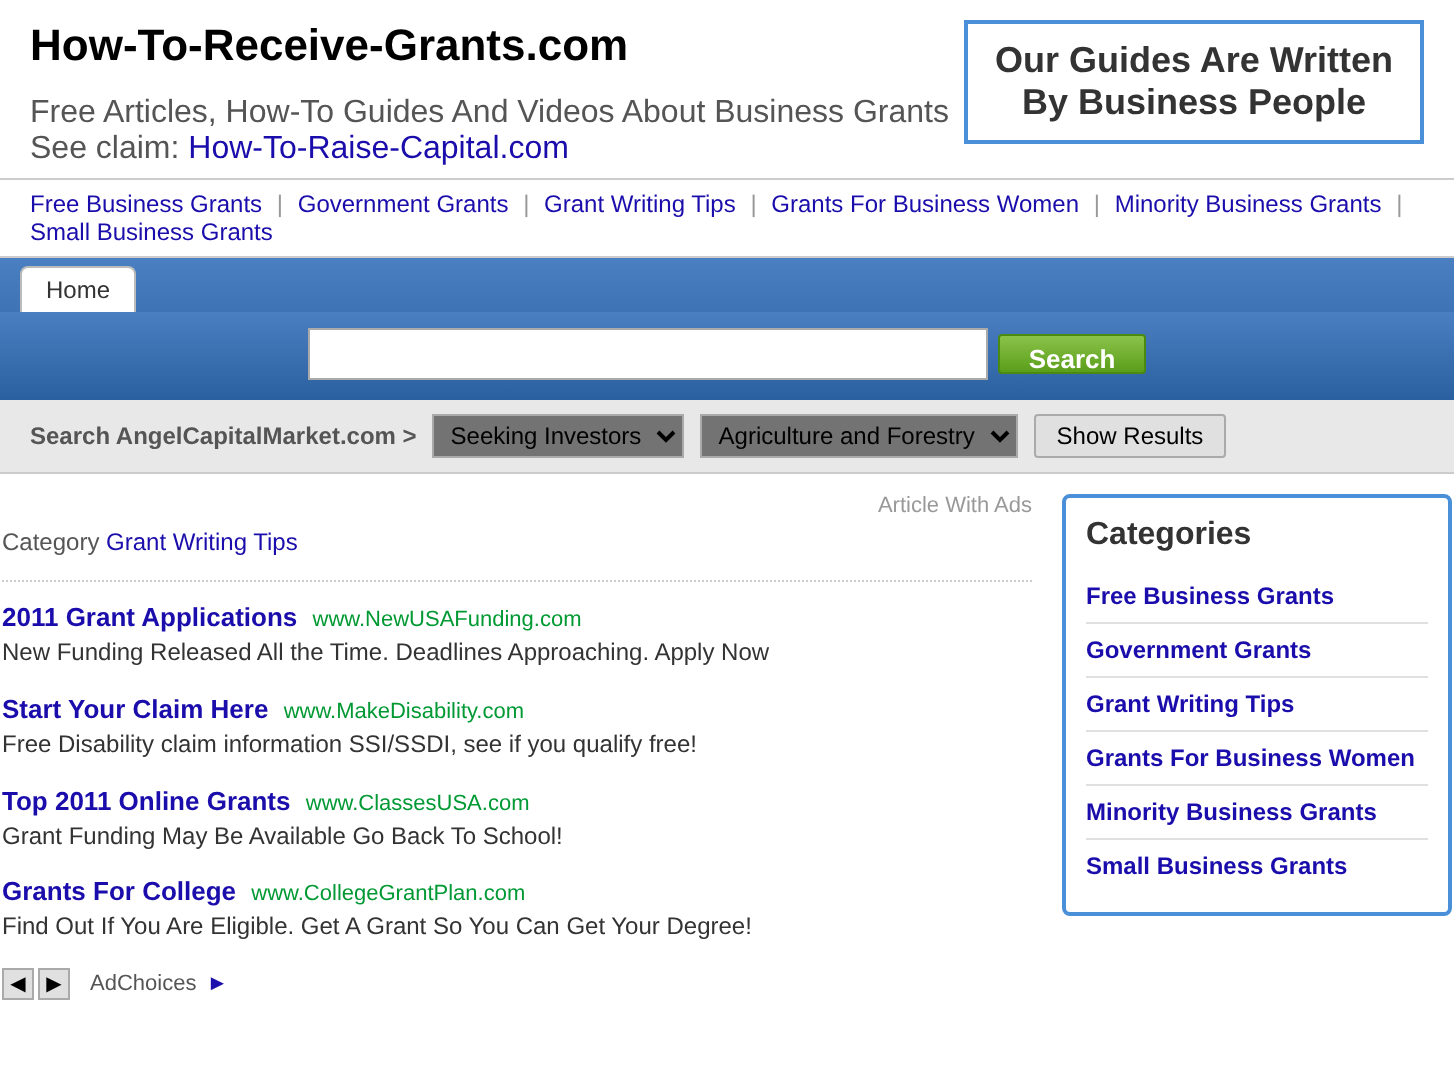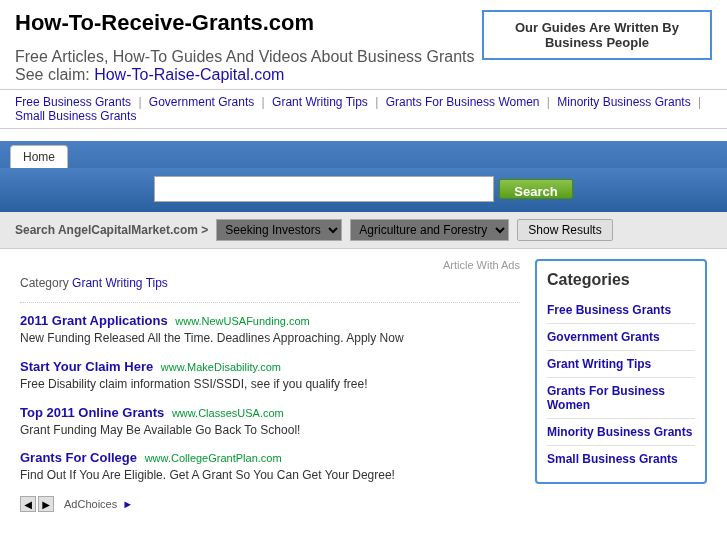--- a/index.html
+++ b/index.html
@@ -3,46 +3,46 @@
   <meta charset="utf-8">
   <style>
     * { margin: 0; padding: 0; box-sizing: border-box; }
     body { font-family: Arial, sans-serif; font-size: 13px; color: #333; background: #fff; width: 727px; }
 
     
     #header { padding: 10px 15px 5px 15px; display: flex; justify-content: space-between; align-items: flex-start; }
     #site-title { font-size: 22px; font-weight: bold; color: #000; }
     #site-tagline { font-size: 16px; color: #555; margin-top: 12px; }
     #site-tagline a { color: #1a0dab; text-decoration: none; }
-    #header-banner { border: 2px solid #4a90d9; padding: 8px 12px; font-size: 13px; font-weight: bold; color: #333; max-width: 230px; text-align: center; }
+    #header-banner { border: 2px solid #4a90d9; padding: 8px 12px; font-size: 18px; font-weight: bold; color: #333; max-width: 230px; text-align: center; }
 
     
     #nav { background: #fff; border-top: 1px solid #ccc; border-bottom: 1px solid #ccc; padding: 5px 15px; font-size: 12px; }
     #nav a { color: #1a0dab; text-decoration: none; }
     #nav span { color: #999; margin: 0 4px; }
 
     
     #blue-bar { background: linear-gradient(to bottom, #4a7fc1, #2a5fa0); padding: 0; }
-    #tab-row { display: flex; padding: 4px 10px 0 10px; margin-top: 12px; }
+    #tab-row { display: flex; padding: 4px 10px 0 10px; }
     .tab { background: #e8e8e8; border-radius: 4px 4px 0 0; padding: 4px 12px; font-size: 12px; color: #333; cursor: pointer; border: 1px solid #bbb; border-bottom: none; }
     .tab.active { background: #fff; }
     #search-row { background: linear-gradient(to bottom, #4a7fc1, #2a5fa0); padding: 8px 10px 10px 10px; display: flex; justify-content: center; align-items: center; gap: 5px; }
     #search-input { width: 340px; height: 26px; border: 1px solid #aaa; padding: 3px 6px; font-size: 13px; }
     #search-button { background: linear-gradient(to bottom, #8bc34a, #5a9e1a); color: #fff; border: 1px solid #4a8a10; padding: 4px 14px; height: 20px; font-size: 13px; font-weight: bold; cursor: pointer; border-radius: 2px; }
 
     
     #angel-bar { background: #e8e8e8; border-bottom: 1px solid #ccc; padding: 7px 15px; display: flex; align-items: center; gap: 8px; font-size: 12px; }
     #angel-bar label { color: #555; font-weight: bold; }
     #angel-bar select { font-size: 12px; padding: 2px 4px; border: 1px solid #aaa; background: #737373; cursor: pointer; }
     #show-results { background: #e0e0e0; border: 1px solid #aaa; padding: 3px 10px; font-size: 12px; cursor: pointer; border-radius: 2px; }
 
     
-    #main { display: flex; padding: 10px 20px; gap: 15px; }
+    #main { display: flex; padding: 10px 1px; gap: 15px; }
     #content { flex: 1; }
-    #sidebar { width: 172px; flex-shrink: 0; }
+    #sidebar { width: 195px; flex-shrink: 0; }
 
     
     #article-label { font-size: 11px; color: #999; text-align: right; margin-bottom: 5px; }
     #article-title { font-size: 19px; font-weight: bold; color: #000; line-height: 1.2; margin-bottom: 4px; }
     #article-category { font-size: 12px; color: #555; margin-bottom: 12px; }
     #article-category a { color: #1a0dab; text-decoration: none; }
     #article-divider { border: none; border-top: 1px dotted #ccc; margin-bottom: 10px; }
 
     
     .ad-item { margin-bottom: 12px; }

